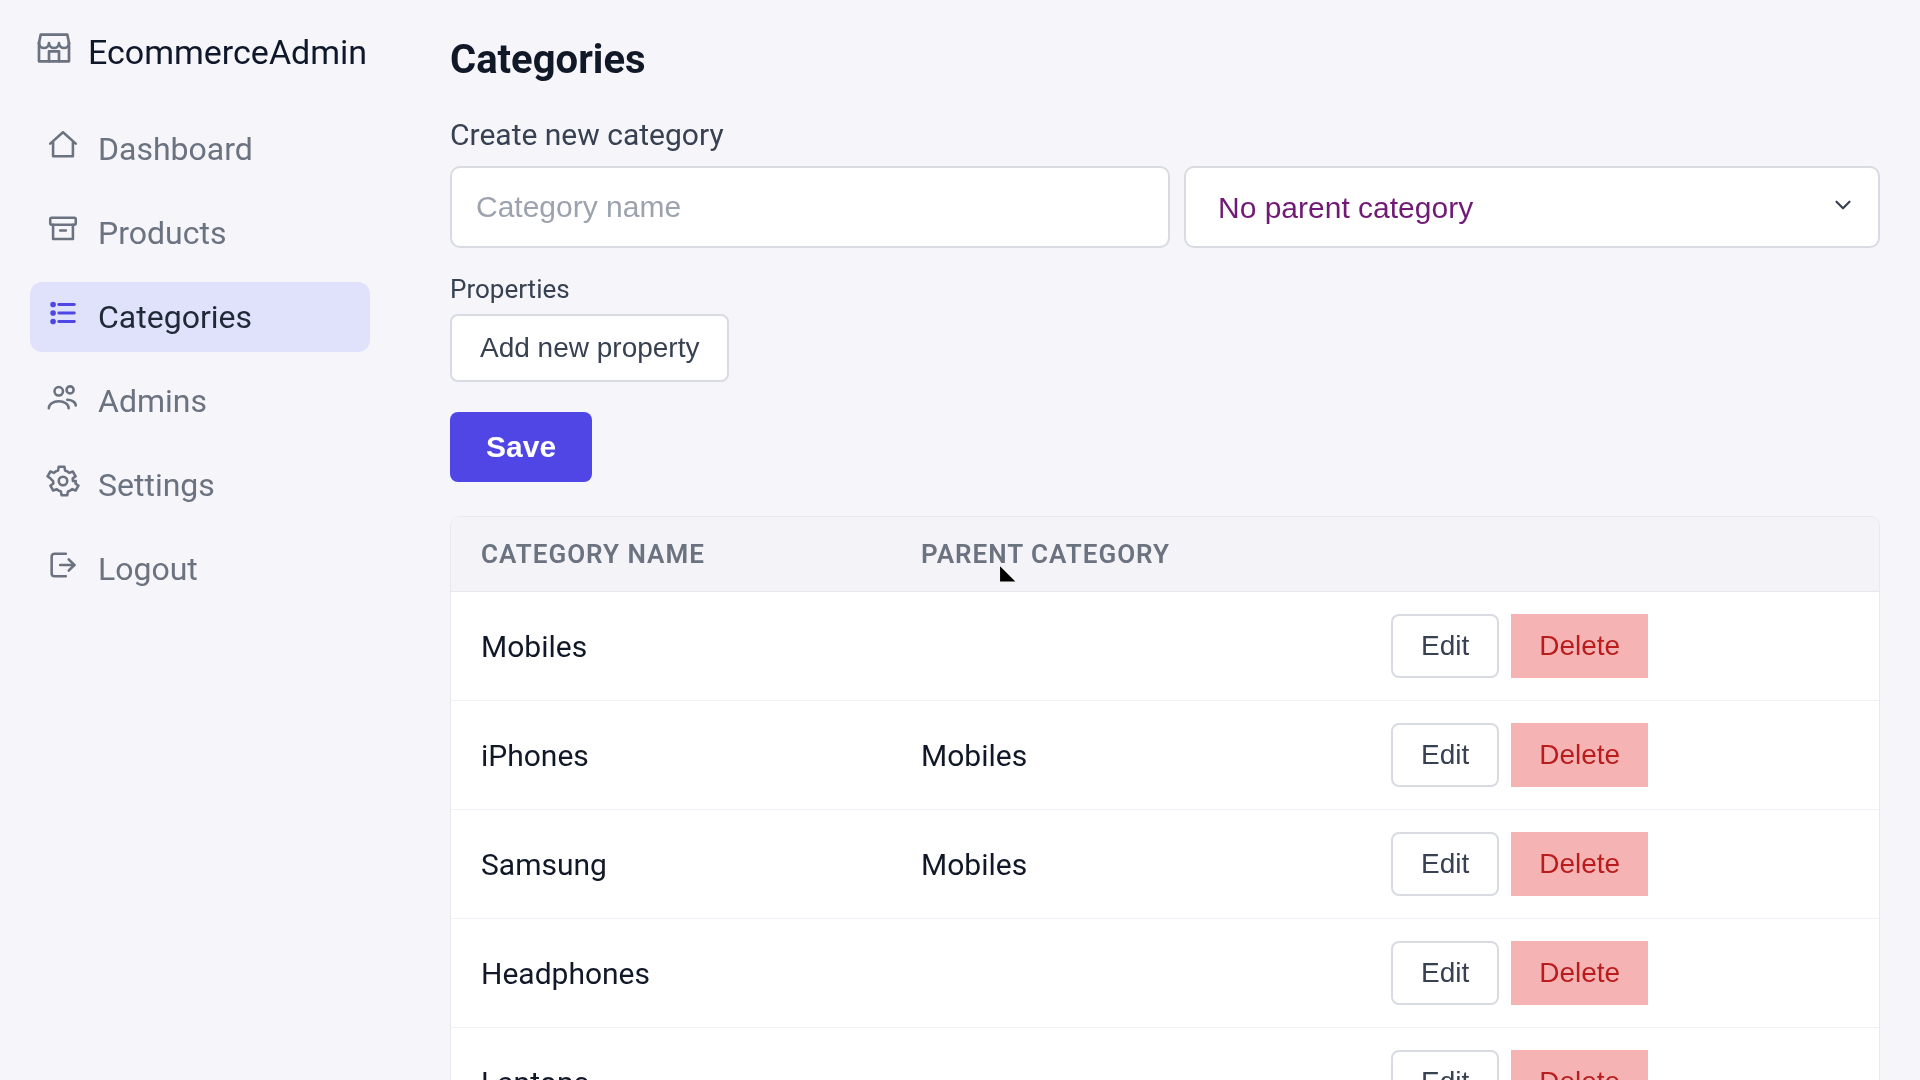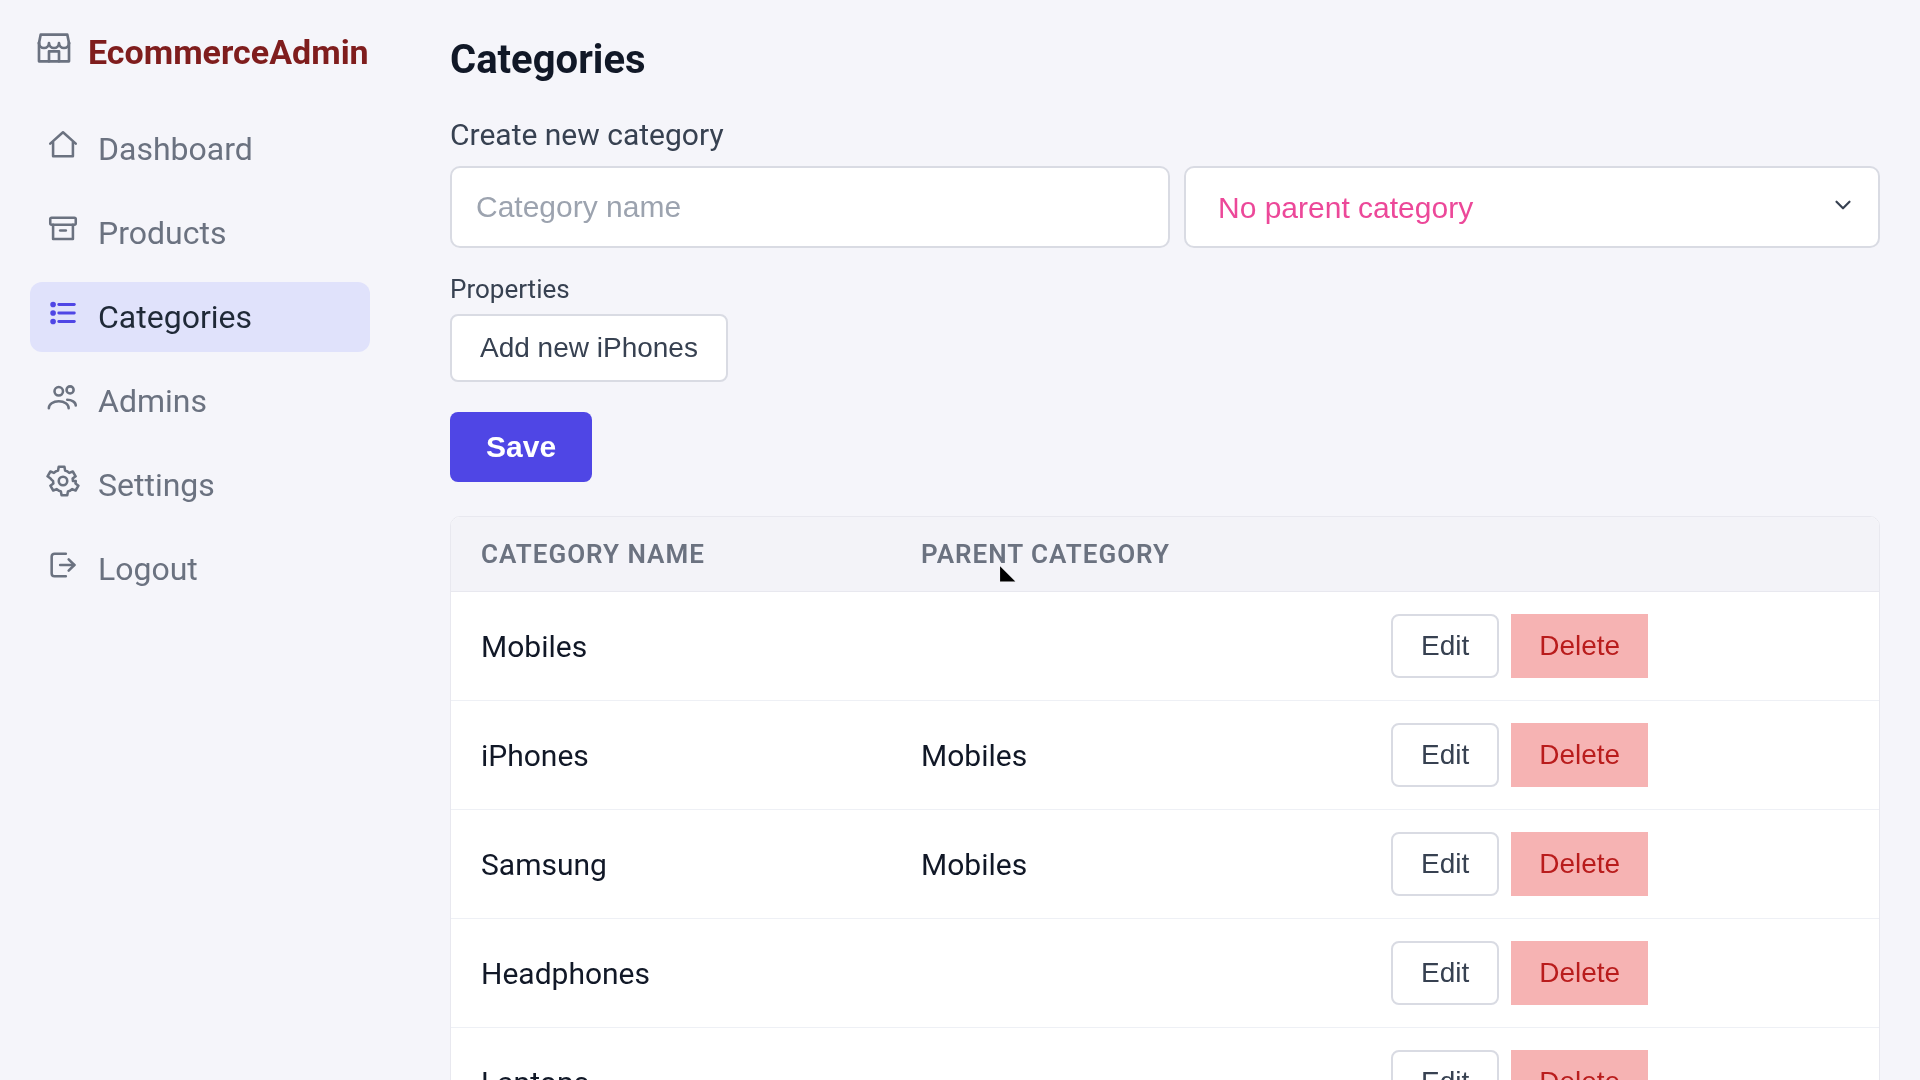--- a/index.html
+++ b/index.html
@@ -1,39 +1,39 @@
 <!DOCTYPE html>
 <html><head>
 <meta charset="utf-8">
 <style>
   * { box-sizing: border-box; margin: 0; padding: 0; }
   html, body { width: 1920px; height: 1080px; font-family: -apple-system, BlinkMacSystemFont, "Segoe UI", Roboto, Helvetica, Arial, sans-serif; background: #f5f5fa; color: #1f2937; }
   .app { display: flex; width: 100%; height: 100%; }
 
   
   .sidebar { width: 390px; padding: 28px 20px 28px 30px; }
-  .brand { display: flex; align-items: center; gap: 14px; color: #7f1d1d; font-size: 34px; font-weight: 700; margin-bottom: 38px; padding-left: 4px; }
+  .brand { display: flex; align-items: center; gap: 14px; color: #0f172a; font-size: 34px; font-weight: 400; margin-bottom: 38px; padding-left: 4px; }
   .brand svg { width: 40px; height: 40px; stroke: #6b7280; }
   .nav { display: flex; flex-direction: column; gap: 14px; }
   .nav-item { display: flex; align-items: center; gap: 18px; padding: 14px 16px; border-radius: 12px; font-size: 32px; color: #6b7280; cursor: pointer; }
   .nav-item svg { width: 34px; height: 34px; stroke: #6b7280; flex-shrink: 0; }
   .nav-item.active { background: #e0e2fb; color: #1f2937; }
   .nav-item.active svg { stroke: #4f46e5; }
   .nav-item.active .nav-label { color: #1f2937; }
 
   
   .main { flex: 1; padding: 36px 40px 0 60px; }
   .page-title { font-size: 40px; font-weight: 700; color: #111827; margin-bottom: 34px; }
   .section-label { font-size: 30px; color: #374151; margin-bottom: 14px; }
 
   .row { display: flex; gap: 14px; margin-bottom: 26px; }
   .text-input { flex: 0 0 720px; height: 82px; border: 2px solid #d9dbe3; border-radius: 10px; background: #fff; font-size: 30px; padding: 0 24px; color: #111827; }
   .text-input::placeholder { color: #9ca3af; }
   .select-wrap { flex: 1; position: relative; }
-  .select { width: 100%; height: 82px; border: 2px solid #d9dbe3; border-radius: 10px; background: #fff; font-size: 30px; padding: 0 60px 0 32px; color: #ec4899; appearance: none; -webkit-appearance: none; cursor: pointer; }
+  .select { width: 100%; height: 82px; border: 2px solid #d9dbe3; border-radius: 10px; background: #fff; font-size: 30px; padding: 0 60px 0 32px; color: #701a75; appearance: none; -webkit-appearance: none; cursor: pointer; }
   .select-caret { position: absolute; right: 24px; top: 50%; transform: translateY(-50%); pointer-events: none; }
   .select-caret svg { width: 26px; height: 26px; stroke: #374151; }
 
   .props-label { font-size: 26px; color: #374151; margin-bottom: 10px; }
   .add-prop-btn { display: inline-block; border: 2px solid #d9dbe3; background: #fff; border-radius: 8px; padding: 16px 28px; font-size: 28px; color: #374151; cursor: pointer; margin-bottom: 30px; }
 
   .save-btn { display: inline-block; background: #4f46e5; color: #fff; border: none; border-radius: 8px; padding: 18px 36px; font-size: 30px; font-weight: 700; cursor: pointer; margin-bottom: 34px; }
 
   
   .table { width: 100%; border: 1px solid #e8e8ef; border-radius: 10px; background: #fff; overflow: hidden; }
@@ -156,21 +156,21 @@
         </select>
         <span class="select-caret">
           <svg viewBox="0 0 24 24" fill="none" stroke-width="2" stroke-linecap="round" stroke-linejoin="round">
               <polyline points="6 9 12 15 18 9"></polyline>
             </svg>
         </span>
       </div>
     </div>
 
     <div class="props-label">Properties</div>
-    <button class="add-prop-btn" type="button">Add new iPhones</button>
+    <button class="add-prop-btn" type="button">Add new property</button>
     <br>
     <button class="save-btn" type="button">Save</button>
 
     <div class="table">
       <div class="thead">
         <div class="th col-name">CATEGORY NAME</div>
         <div class="th col-parent">PARENT CATEGORY</div>
         <div class="th col-actions"></div>
       </div>
       <div class="tbody" id="tbody">

